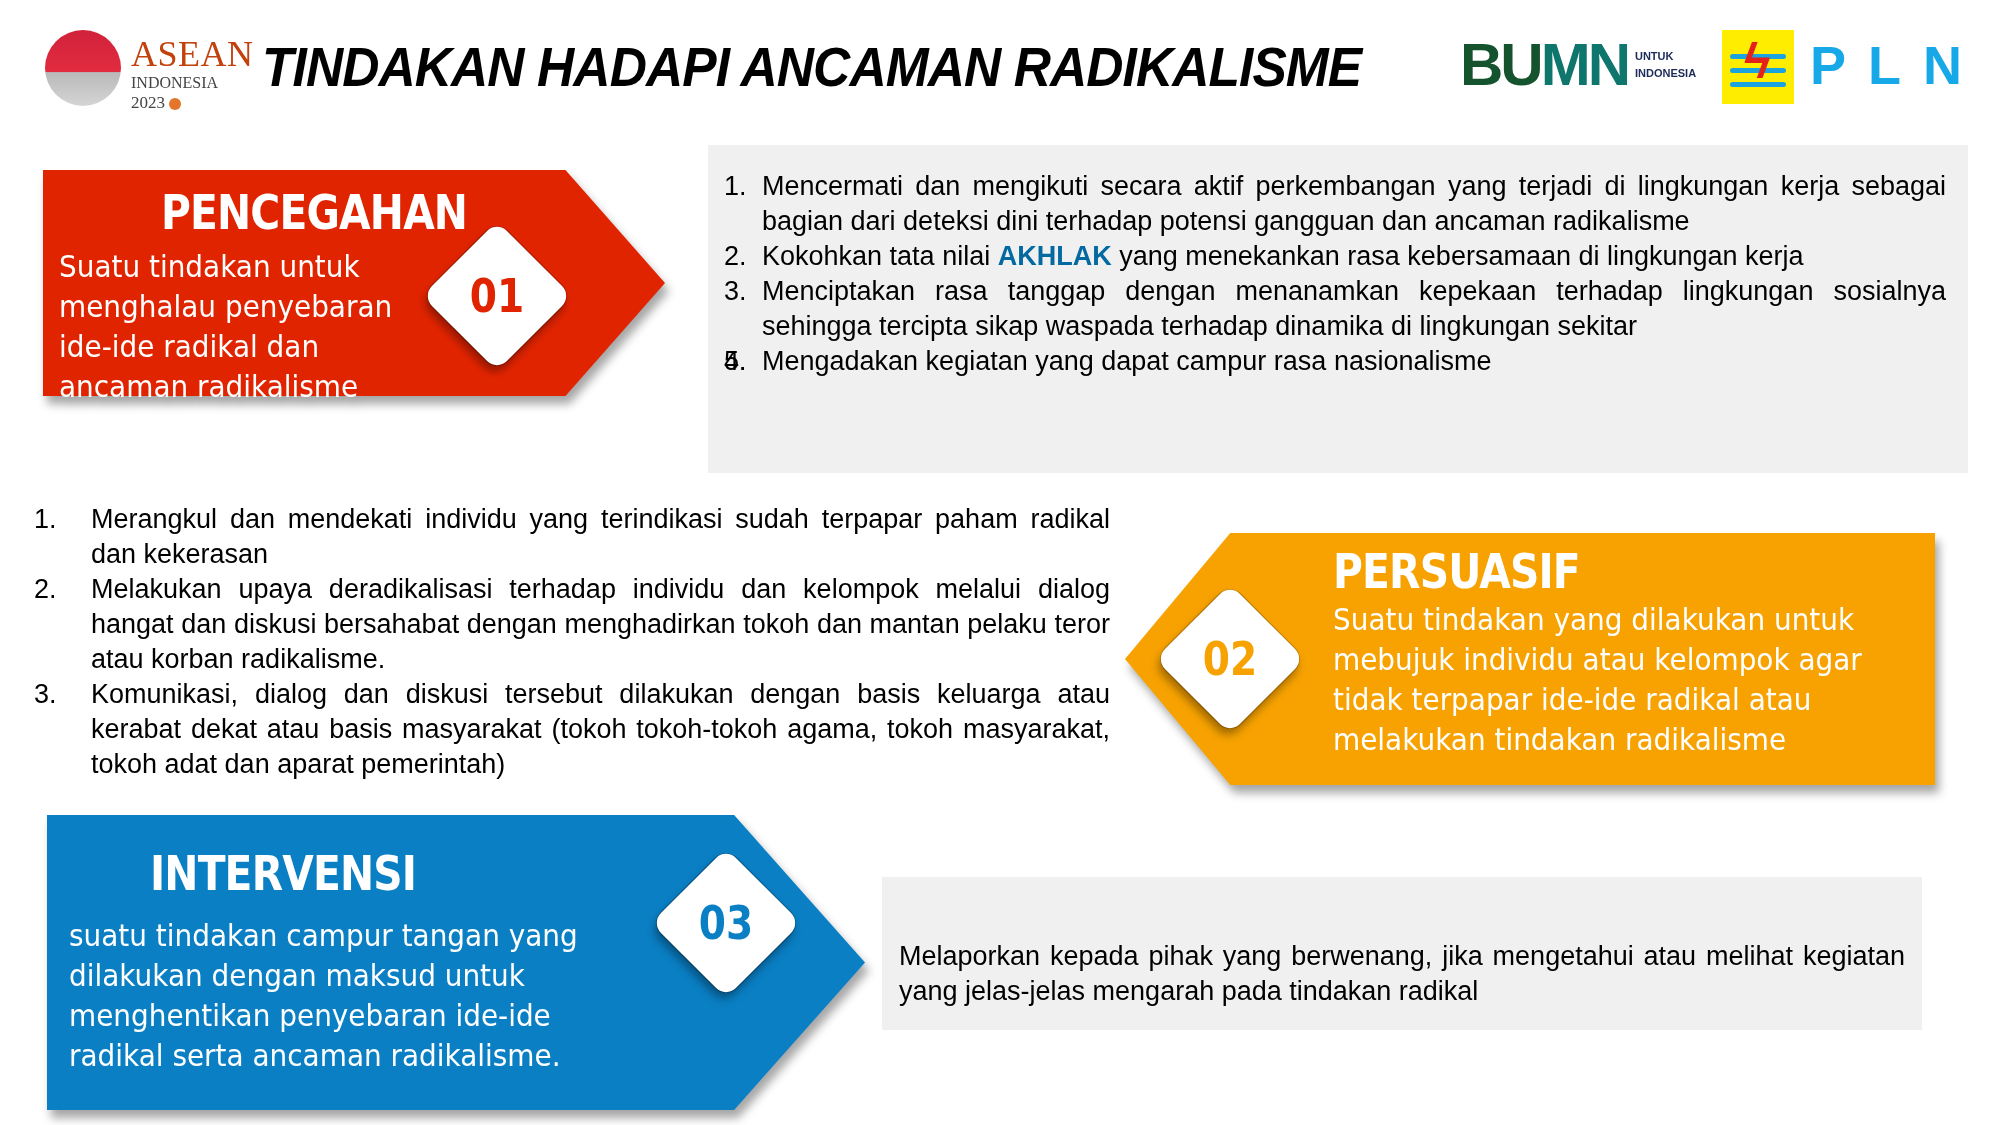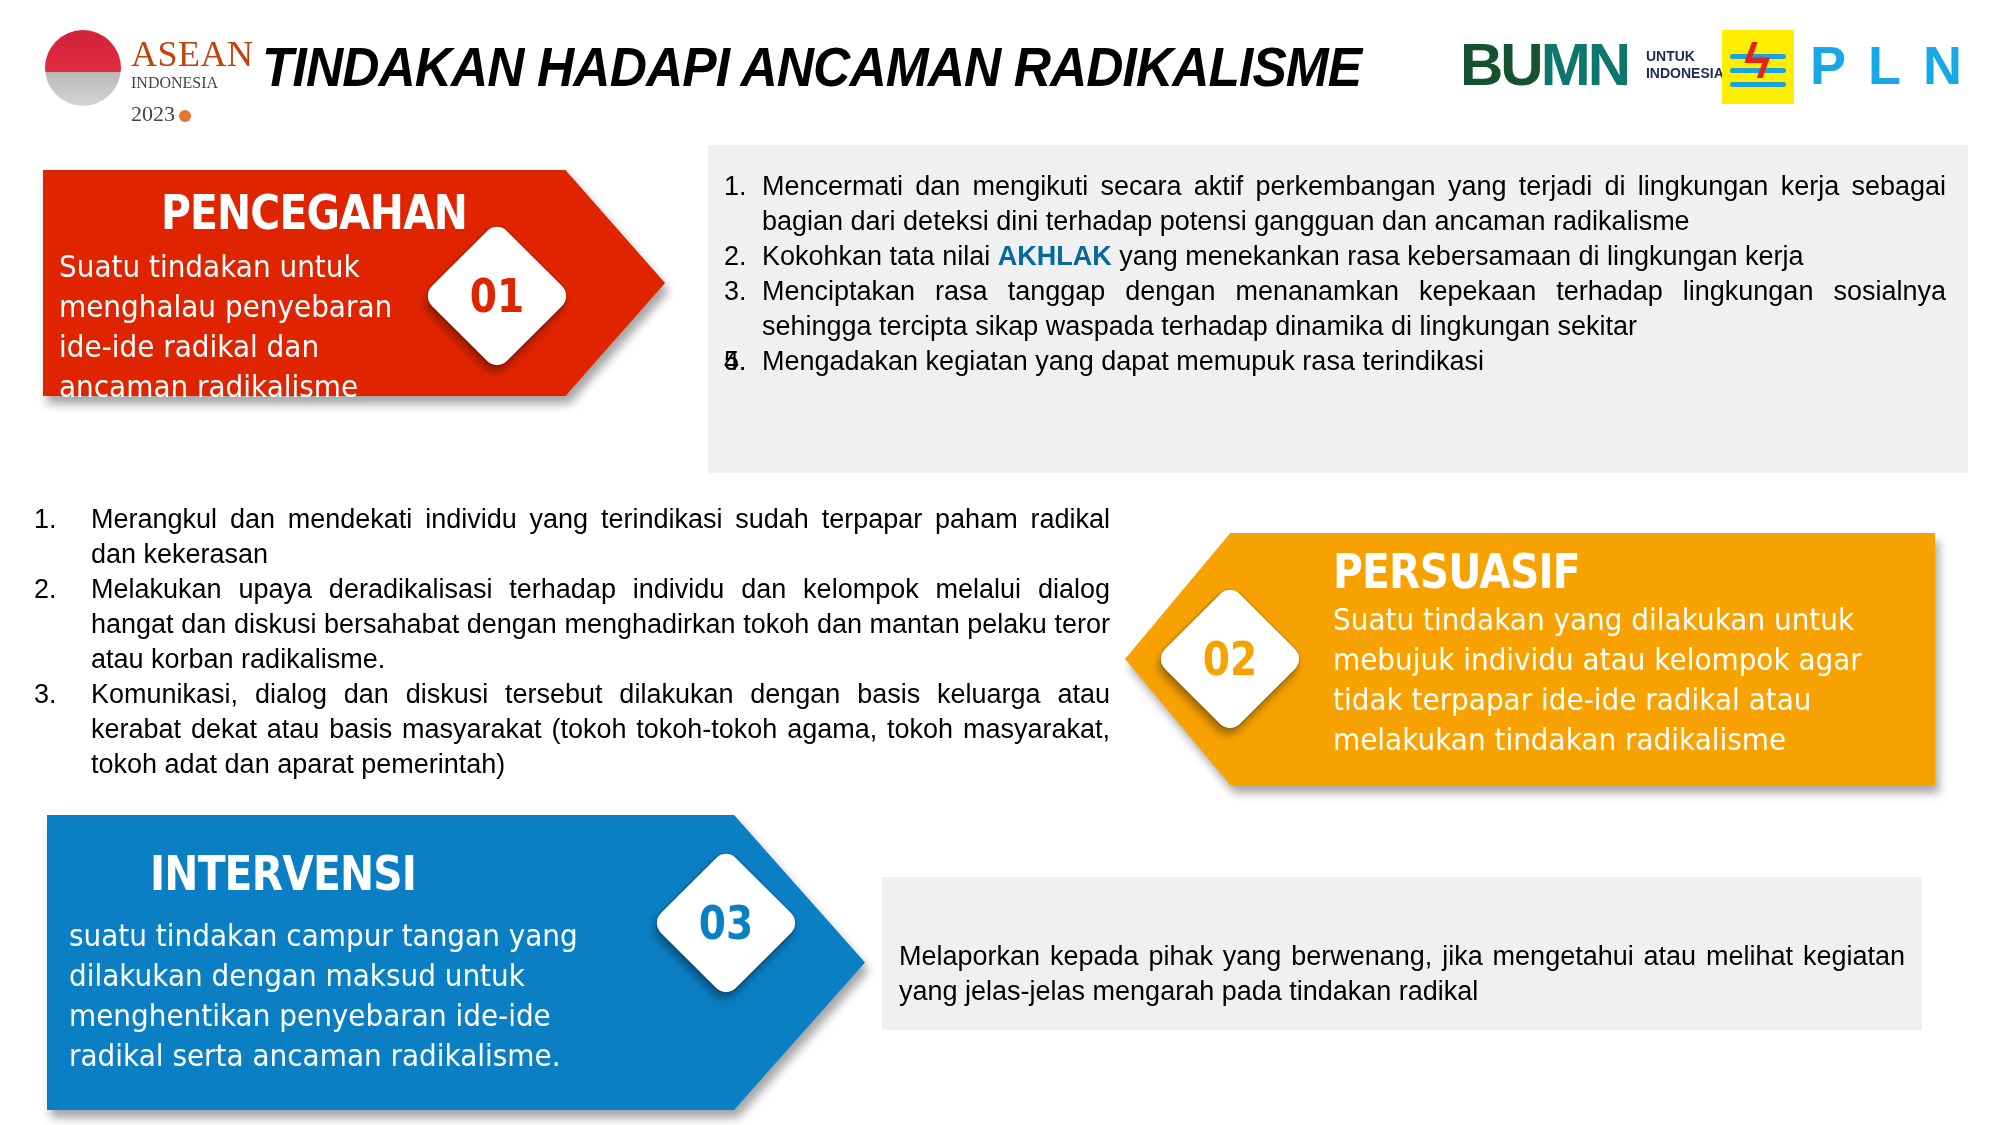--- a/index.html
+++ b/index.html
@@ -4,28 +4,28 @@
 <style>
   html,body{margin:0;padding:0;}
   body{width:2000px;height:1125px;background:#ffffff;position:relative;overflow:hidden;font-family:"Liberation Sans",sans-serif;}
   .abs{position:absolute;}
   
   .asean-logo{left:45px;top:28px;width:190px;height:80px;}
   .asean-circle{position:absolute;left:0;top:2px;width:76px;height:76px;border-radius:50%;background:linear-gradient(180deg,#d0223a 0%,#e32b3f 55%,#b9b9b9 56%,#d5d5d5 100%);}
   .asean-text{position:absolute;left:86px;top:8px;font-family:"Liberation Serif",serif;color:#333;line-height:1;}
   .asean-text .t1{font-size:36px;color:#c2410c;letter-spacing:0.5px;}
   .asean-text .t2{font-size:16px;color:#444;margin-top:3px;}
-  .asean-text .t3{font-size:22px;color:#444;margin-top:12px;}
+  .asean-text .t3{font-size:17px;color:#444;margin-top:3px;}
   .asean-text .t3 .dot{display:inline-block;width:12px;height:12px;border-radius:50%;background:#e3762a;vertical-align:middle;margin-left:4px;}
   .title{left:262px;top:34px;font-family:"Liberation Sans",sans-serif;font-weight:bold;font-style:italic;font-size:56px;color:#000;letter-spacing:-1px;transform:scaleX(0.92);transform-origin:left;white-space:nowrap;}
   .bumn{left:1460px;top:38px;height:54px;display:flex;align-items:center;}
   .bumn .b{font-family:"Liberation Sans",sans-serif;font-weight:bold;font-size:60px;line-height:1;letter-spacing:-3px;}
   .bumn .b .dk{color:#14532d;}
   .bumn .b .tl{color:#0f766e;}
-  .bumn .u{font-weight:bold;font-size:14px;color:#1b2a5a;line-height:17px;margin-left:18px;}
+  .bumn .u{font-weight:bold;font-size:11px;color:#1b2a5a;line-height:17px;margin-left:7px;}
   .pln-icon{left:1722px;top:30px;width:72px;height:74px;background:#ffed00;}
   .pln-icon .bolt{position:absolute;left:22px;top:6px;font-size:50px;color:#e3231b;font-weight:bold;line-height:1;}
   .pln-icon .wave{position:absolute;left:8px;width:56px;height:5px;background:#1ba3e0;border-radius:3px;}
   .pln-text{left:1810px;top:38px;font-weight:bold;font-size:54px;color:#17a8e8;letter-spacing:22px;line-height:1;}
 
   
   .shape{position:absolute;filter:drop-shadow(4px 8px 5px rgba(0,0,0,0.35));}
   .shape .fill{position:absolute;inset:0;}
   .red .fill{background:#e12400;clip-path:polygon(0 0,84% 0,100% 50%,84% 100%,0 100%);}
   .orange .fill{background:#f7a200;clip-path:polygon(13% 0,100% 0,100% 100%,13% 100%,0 50%);}
@@ -83,21 +83,21 @@
     <div class="diamond-num" style="color:#e12400;">01</div>
   </div>
 </div>
 
 <div class="panel" style="left:708px;top:145px;width:1260px;height:328px;">
   <ol class="items" style="position:absolute;left:16px;top:24px;width:1222px;">
     <li style="padding-left:38px;"><span class="n">1.</span><span>Mencermati dan mengikuti secara aktif perkembangan yang terjadi di lingkungan kerja sebagai bagian dari deteksi dini terhadap potensi gangguan dan ancaman radikalisme</span></li>
     <li style="padding-left:38px;"><span class="n">2.</span><span>Kokohkan tata nilai </span><span class="akhlak">AKHLAK</span><span> yang menekankan rasa kebersamaan di lingkungan kerja</span></li>
     <li style="padding-left:38px;"><span class="n">3.</span><span>Menciptakan rasa tanggap dengan menanamkan kepekaan terhadap lingkungan sosialnya sehingga tercipta sikap waspada terhadap dinamika di lingkungan sekitar</span></li>
     <li style="padding-left:38px;"><span class="n">4.</span></li>
-    <li style="padding-left:38px;"><span class="n">5.</span><span>Mengadakan kegiatan yang dapat memupuk rasa terindikasi</span></li>
+    <li style="padding-left:38px;"><span class="n">5.</span><span>Mengadakan kegiatan yang dapat campur rasa nasionalisme</span></li>
   </ol>
 </div>
 
 <ol class="items" style="position:absolute;left:34px;top:502px;width:1076px;">
   <li style="padding-left:57px;"><span class="n">1.</span><span>Merangkul dan mendekati individu yang terindikasi sudah terpapar paham radikal dan kekerasan</span></li>
   <li style="padding-left:57px;"><span class="n">2.</span><span>Melakukan upaya deradikalisasi terhadap individu dan kelompok melalui dialog hangat dan diskusi bersahabat dengan menghadirkan tokoh dan mantan pelaku teror atau korban radikalisme.</span></li>
   <li style="padding-left:57px;"><span class="n">3.</span><span>Komunikasi, dialog dan diskusi tersebut dilakukan dengan basis keluarga atau kerabat dekat atau basis masyarakat (tokoh tokoh-tokoh agama, tokoh masyarakat, tokoh adat dan aparat pemerintah)</span></li>
 </ol>
 
 <div class="shape orange" style="left:1125px;top:533px;width:810px;height:252px;">

